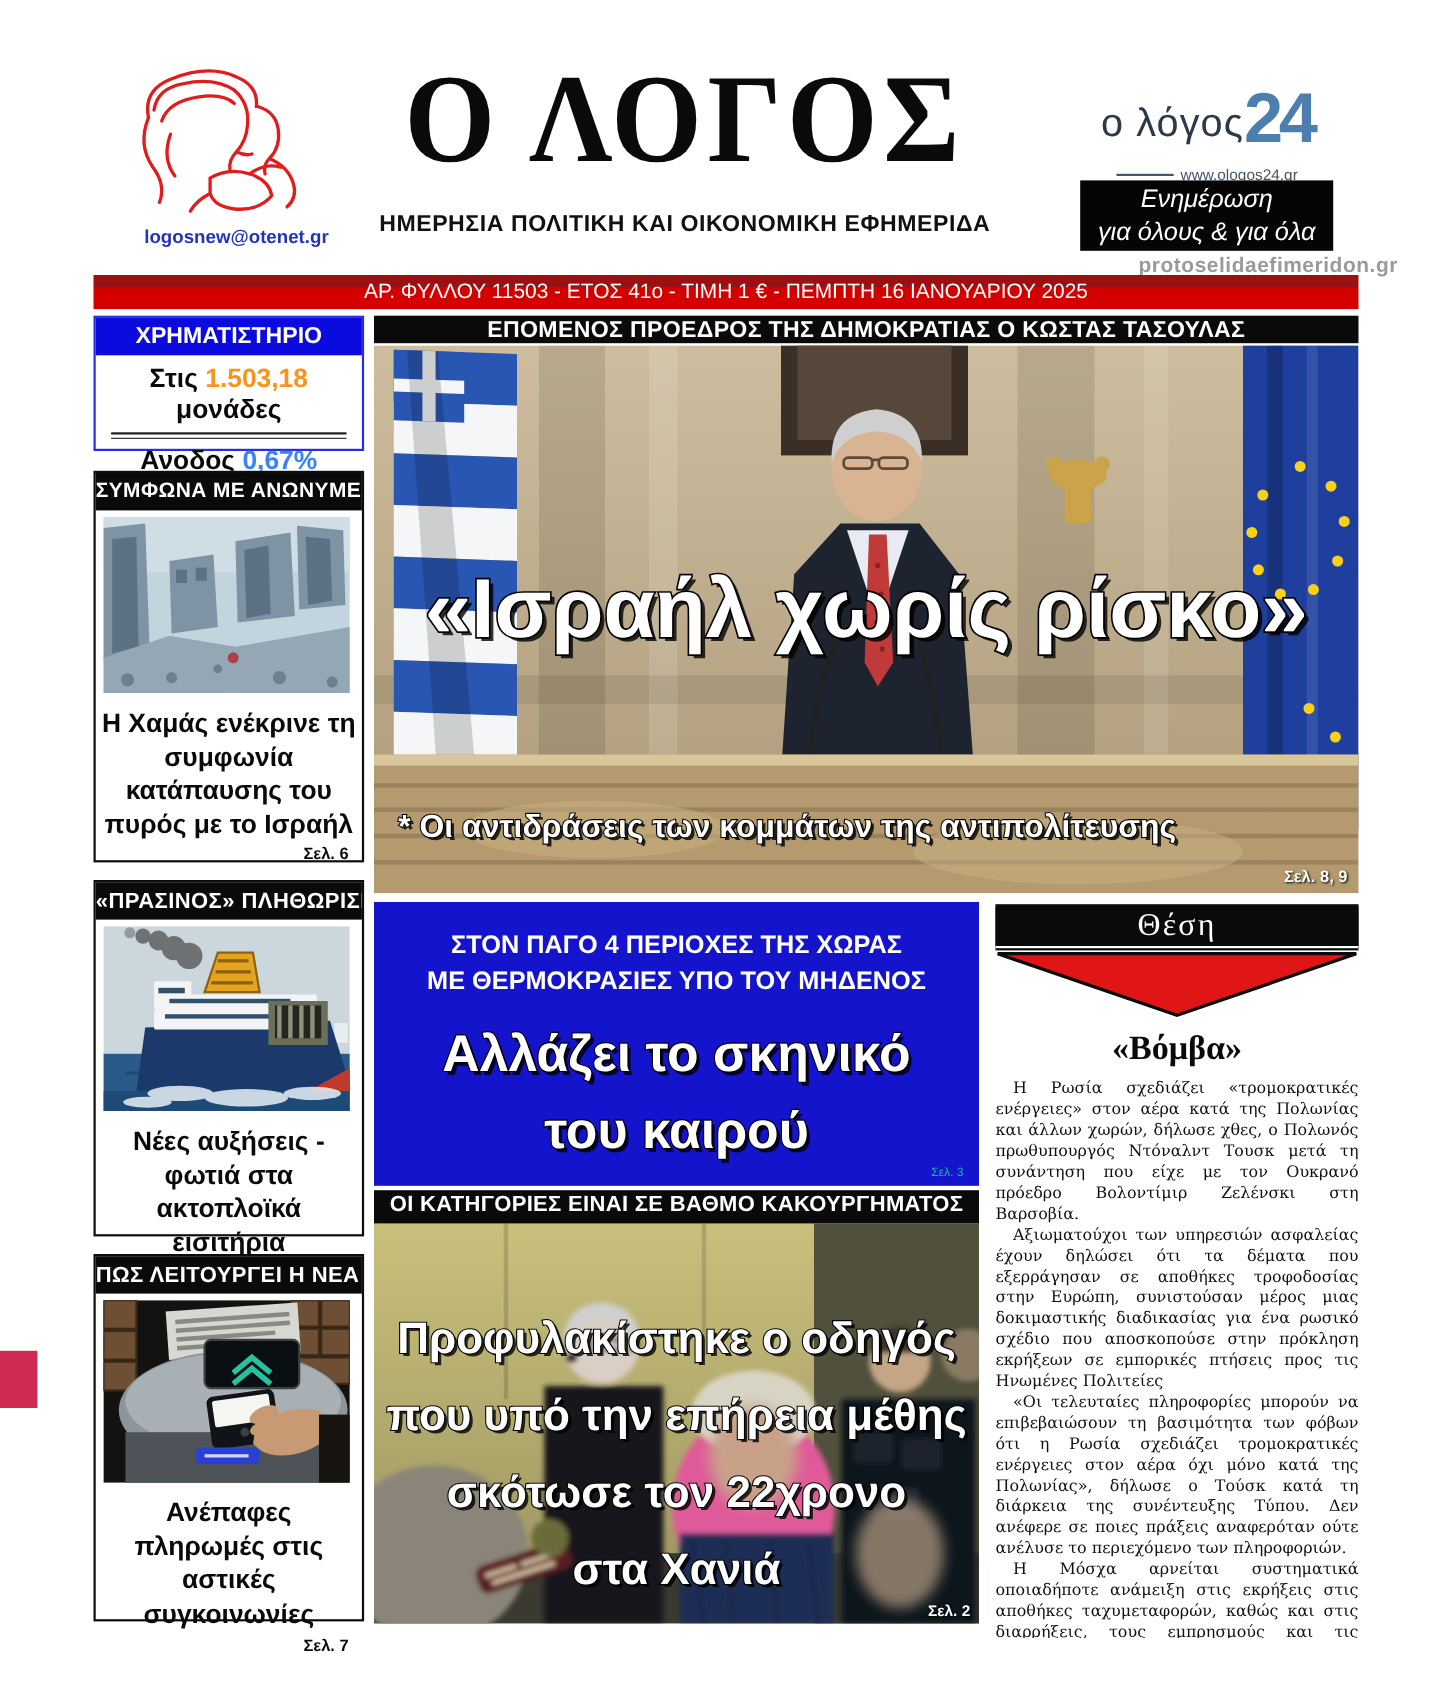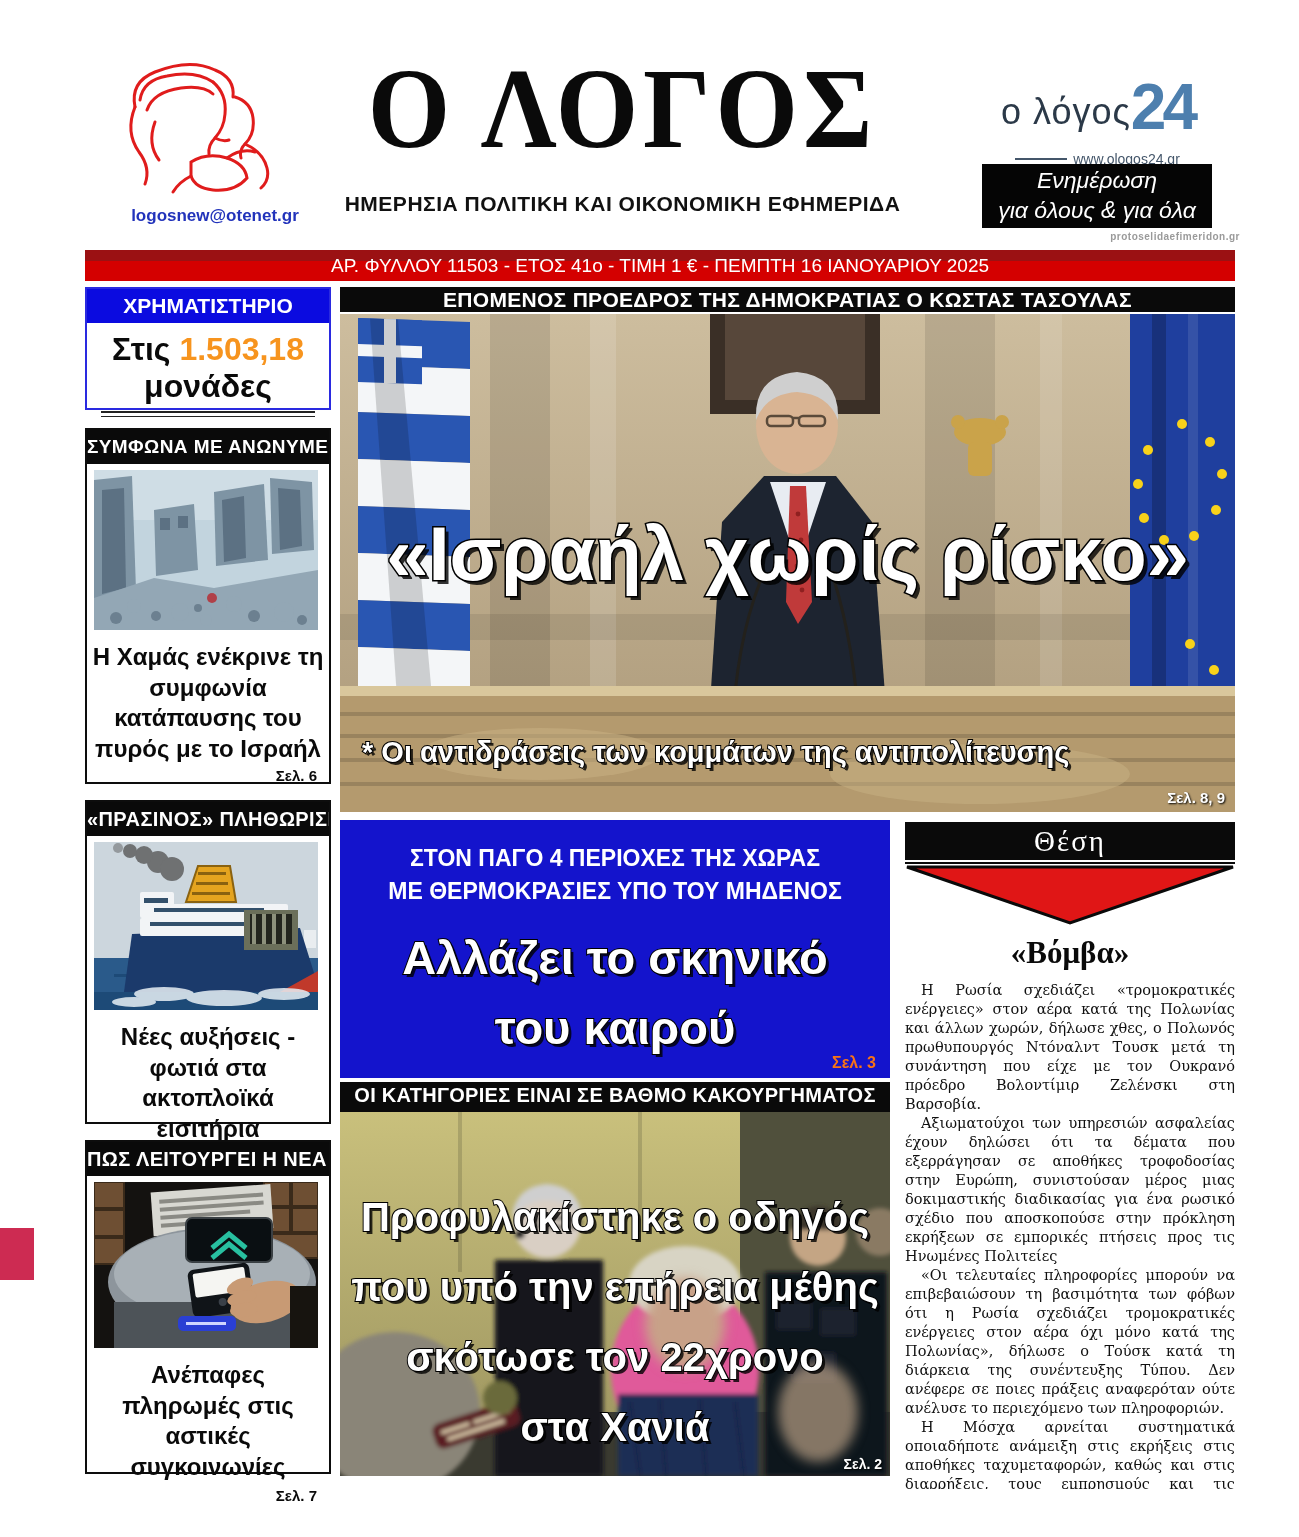--- a/index.html
+++ b/index.html
@@ -10,33 +10,33 @@
 
   
   .masthead-title{font-family:"Liberation Serif",serif;font-weight:bold;font-size:106px;
                   letter-spacing:5px;color:#0a0a0a;line-height:1;transform:scaleY(1.08);}
   .masthead-sub{font-size:21px;font-weight:bold;color:#111;letter-spacing:.5px;}
   .email{font-size:17px;font-weight:bold;color:#2233bb;}
   .logo24-word{font-family:"Liberation Sans",sans-serif;color:#2b3948;font-size:36px;letter-spacing:1px;margin-top:13px;}
   .logo24-num{color:#4d7fae;font-size:64px;font-weight:bold;line-height:.8;letter-spacing:-4px;}
   .logo24-url{font-size:14px;color:#44566a;}
   .tagline-box{background:#050505;color:#fff;font-style:italic;font-size:23px;line-height:1.3;}
-  .watermark{font-size:10px;font-weight:bold;color:#9a9a9a;letter-spacing:.5px;}
+  .watermark{font-size:19px;font-weight:bold;color:#9a9a9a;letter-spacing:.5px;}
   .issue-bar{background:linear-gradient(180deg,#9b1113 0%,#9b1113 36%,#d40000 36%,#d40000 100%);
              color:#fff;font-weight:normal;font-size:19px;line-height:31px;}
 
   
   .side-box{border:2px solid #0d0d0d;background:#fff;}
   .side-head{background:#0a0a0a;color:#fff;font-weight:bold;font-size:20px;line-height:34px;text-align:center;
              letter-spacing:.4px;white-space:nowrap;overflow:hidden;}
   .side-headline{font-weight:bold;font-size:24px;line-height:1.28;color:#0a0a0a;text-align:center;}
   .side-page{font-weight:bold;font-size:15px;color:#0a0a0a;text-align:right;}
   .stock-box{border:2px solid #2a2ae0;}
   .stock-head{background:#0b0be0;color:#fff;font-weight:bold;font-size:21px;line-height:34px;text-align:center;}
-  .stock-line{font-weight:bold;font-size:32px;color:#0a0a0a;text-align:center;}
+  .stock-line{font-weight:bold;font-size:24px;color:#0a0a0a;text-align:center;}
   .stock-orange{color:#f7941e;}
   .stock-green{color:#3b82f6;}
   .double-rule{height:3px;border-top:2px solid #222;border-bottom:1px solid #222;margin:6px 14px;}
 
   
   .kicker-bar{background:#0a0a0a;color:#fff;font-weight:bold;font-size:21px;text-align:center;letter-spacing:.3px;}
   .outline-big{color:#fff;font-weight:bold;white-space:nowrap;
                -webkit-text-stroke:3px #000;paint-order:stroke fill;
                text-shadow:4px 4px 0 rgba(0,0,0,.8);}
   .outline-mid{color:#fff;font-weight:bold;
@@ -375,21 +375,21 @@
     <div class="abs photo-page" style="right:10px;bottom:6px;">Σελ. 8, 9</div>
   </div>
 
   <div class="abs blue-box" style="left:340px;top:820px;width:550px;height:258px;">
     <div class="blue-kicker" style="margin-top:22px;">ΣΤΟΝ ΠΑΓΟ 4 ΠΕΡΙΟΧΕΣ ΤΗΣ ΧΩΡΑΣ</div>
     <div class="blue-kicker">ΜΕ ΘΕΡΜΟΚΡΑΣΙΕΣ ΥΠΟ ΤΟΥ ΜΗΔΕΝΟΣ</div>
     <div class="outline-mid center" style="font-size:47px;margin-top:14px;line-height:1.5;">
       <div>Αλλάζει το σκηνικό</div>
       <div>του καιρού</div>
     </div>
-    <div class="abs" style="right:14px;bottom:6px;color:#f97316;font-weight:bold;font-size:16px;">Σελ. 3</div>
+    <div class="abs" style="right:14px;bottom:6px;color:#14b8a6;font-weight:normal;font-size:11px;">Σελ. 3</div>
   </div>
 
   <div class="abs kicker-bar" style="left:340px;top:1082px;width:550px;height:40px;line-height:26px;font-size:20px;">ΟΙ ΚΑΤΗΓΟΡΙΕΣ ΕΙΝΑΙ ΣΕ ΒΑΘΜΟ ΚΑΚΟΥΡΓΗΜΑΤΟΣ</div>
 
   <div class="abs" style="left:340px;top:1112px;width:550px;height:364px;">
     <svg width="550" height="364" viewBox="0 0 550 364" style="position:absolute;left:0;top:0;">
       <defs>
         <linearGradient id="wall" x1="0" y1="0" x2="0" y2="1">
           <stop offset="0" stop-color="#c9c07c"></stop>
             <stop offset="1" stop-color="#9a925e"></stop>

